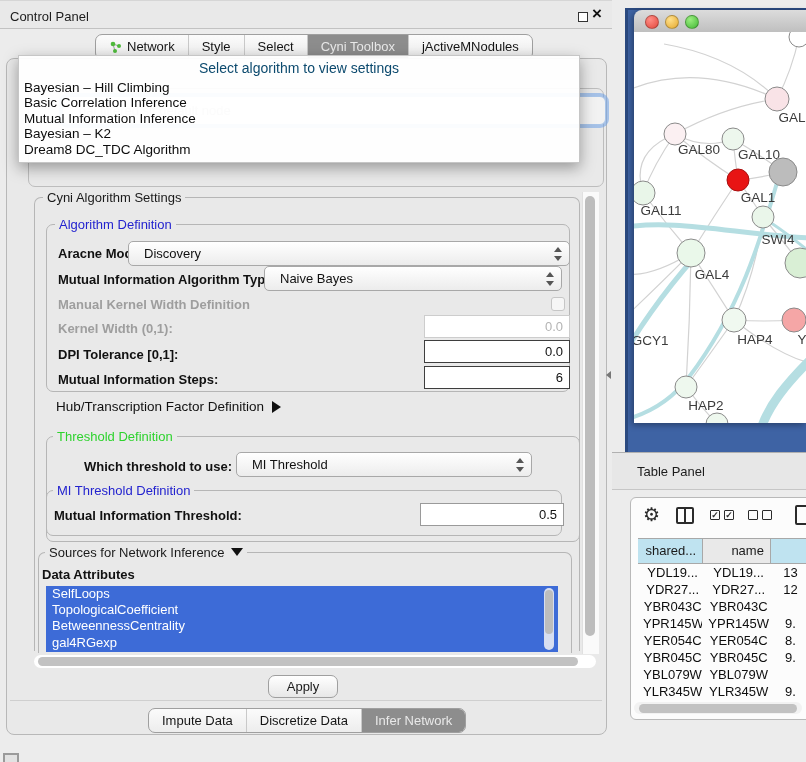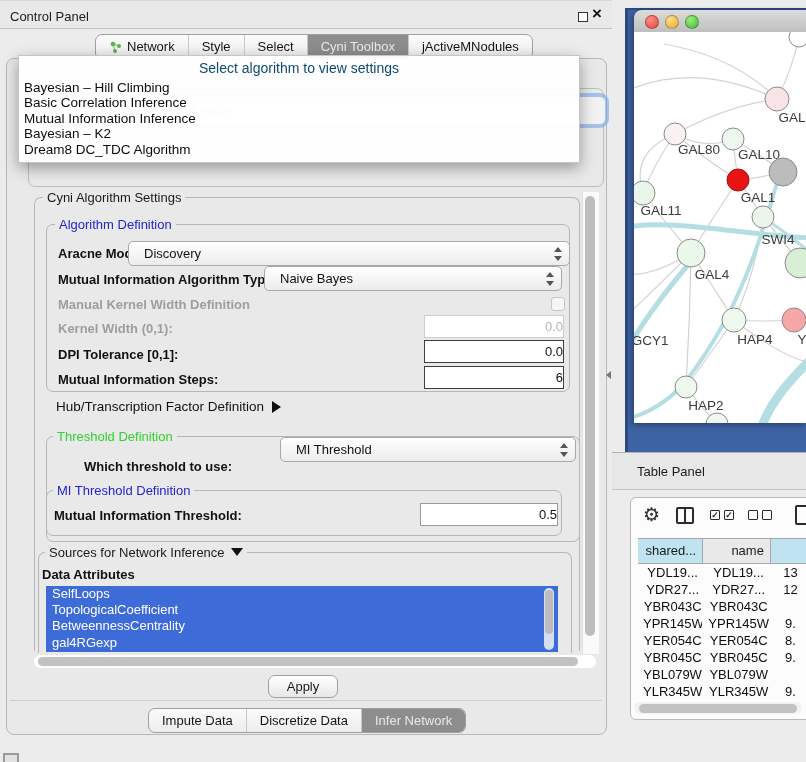--- a/index.html
+++ b/index.html
@@ -45,21 +45,21 @@
   .lb{font-size:13px;font-weight:bold;color:#111;white-space:nowrap;}
   .lb.dis{color:#9e9e9e;text-align:center;}
   .combo{border:1px solid #a8a8a8;border-radius:5px;background:linear-gradient(#ffffff,#ececec);
      font-size:13px;line-height:23px;padding-left:15px;color:#111;}
   .stepper{position:absolute;right:7px;top:5px;width:8px;height:14px;}
   .stepper:before,.stepper:after{content:"";position:absolute;left:0;border-left:4px solid transparent;
      border-right:4px solid transparent;}
   .stepper:before{top:0;border-bottom:5px solid #555;}
   .stepper:after{bottom:0;border-top:5px solid #555;}
   .numfield{background:#fff;border:1px solid #9a9a9a;font-size:13px;text-align:right;
-     line-height:21px;color:#111;}
+     padding-right:6px;line-height:21px;color:#111;}
   .numfield.strong{border:1.5px solid #3e3e3e;}
   .numfield.dis{border:1px solid #cdcdcd;color:#b4b4b4;}
   .chk{width:12px;height:12px;border:1px solid #c6c6c6;border-radius:3px;background:#f6f6f6;}
   .tri-r{display:inline-block;width:0;height:0;border-top:6px solid transparent;
      border-bottom:6px solid transparent;border-left:9px solid #111;margin-left:8px;vertical-align:-2px;}
   .tri-d{display:inline-block;width:0;height:0;border-left:6px solid transparent;
      border-right:6px solid transparent;border-top:8px solid #111;margin-left:6px;vertical-align:1px;}
   .attr-list{background:#3d6bd7;overflow:hidden;}
   .attr-item{color:#fff;font-size:13px;line-height:16.2px;padding-left:6px;white-space:nowrap;}
 
@@ -182,21 +182,21 @@
   <div class="abs numfield strong" style="left:424px;top:366px;width:138px;height:21px;">6</div>
 
   <div class="abs" style="left:56px;top:399px;font-size:13.5px;color:#111;">
     <span>Hub/Transcription Factor Definition</span><span class="tri-r"></span>
   </div>
 
   <div class="abs grp" style="left:38px;top:436px;width:532px;height:104px;margin-left:8px;">
     <span class="grp-t t-green" style="left:6px;">Threshold Definition</span>
   </div>
   <div class="abs lb" style="left:84px;top:459px;">Which threshold to use:</div>
-  <div class="abs combo" style="left:236px;top:437px;width:279px;height:23px;margin-left:44px;">
+  <div class="abs combo" style="left:236px;top:452px;width:279px;height:23px;">
     <span>MI Threshold</span>
     <span class="stepper"></span>
   </div>
   <div class="abs grp" style="left:46px;top:490px;width:514px;height:44px;">
     <span class="grp-t t-blue" style="left:6px;">MI Threshold Definition</span>
   </div>
   <div class="abs lb" style="left:54px;top:508px;">Mutual Information Threshold:</div>
   <div class="abs numfield" style="left:420px;top:503px;width:136px;height:21px;">0.5</div>
 
   <div class="abs grp" style="left:38px;top:552px;width:532px;height:100px;border-bottom:none;border-radius:7px 7px 0 0;">

